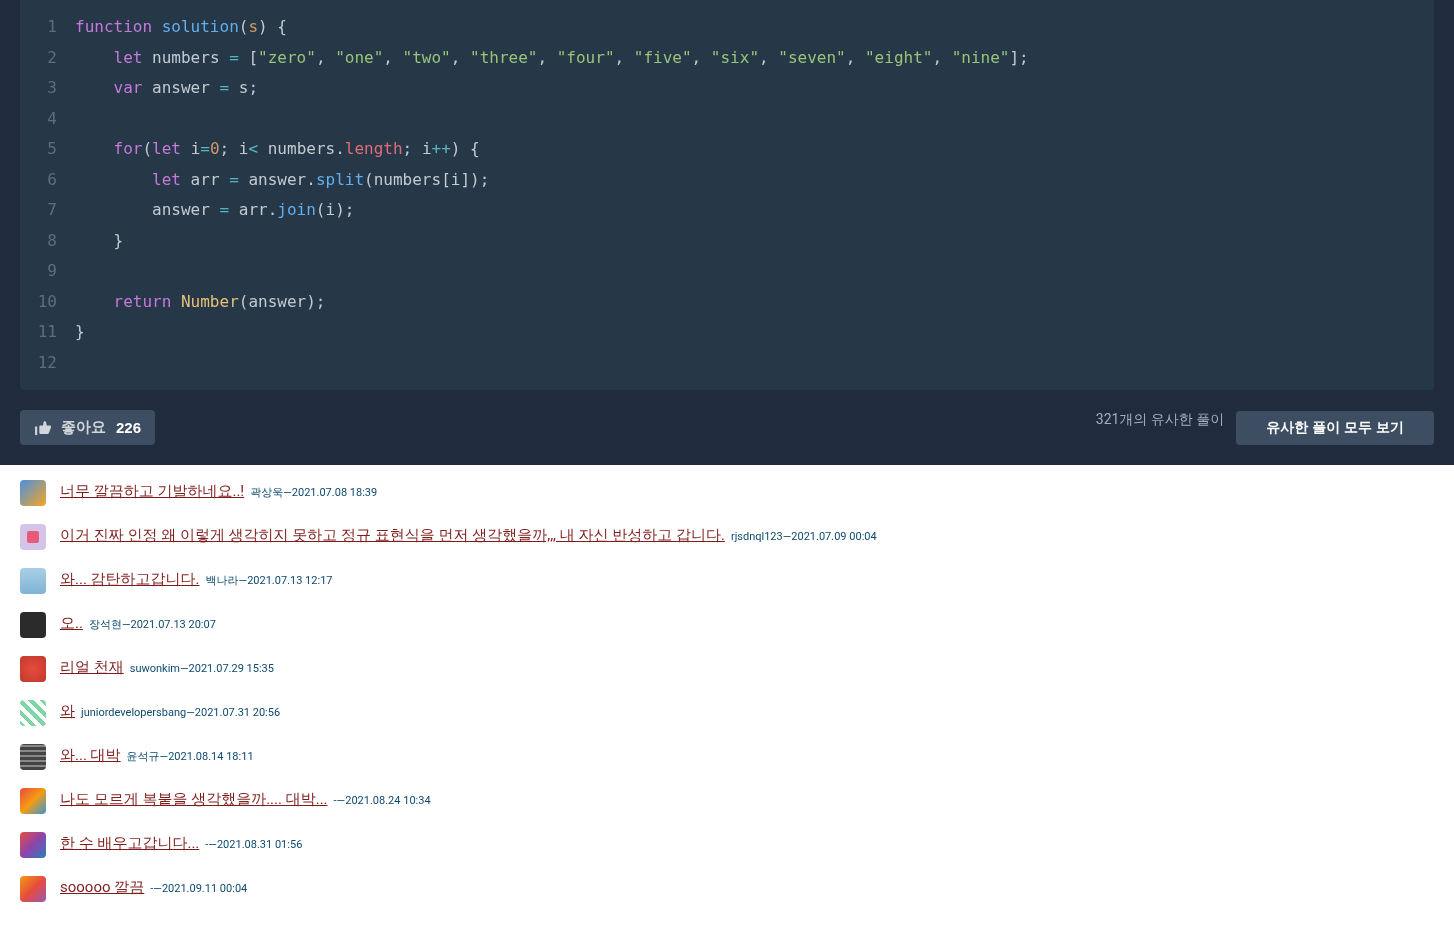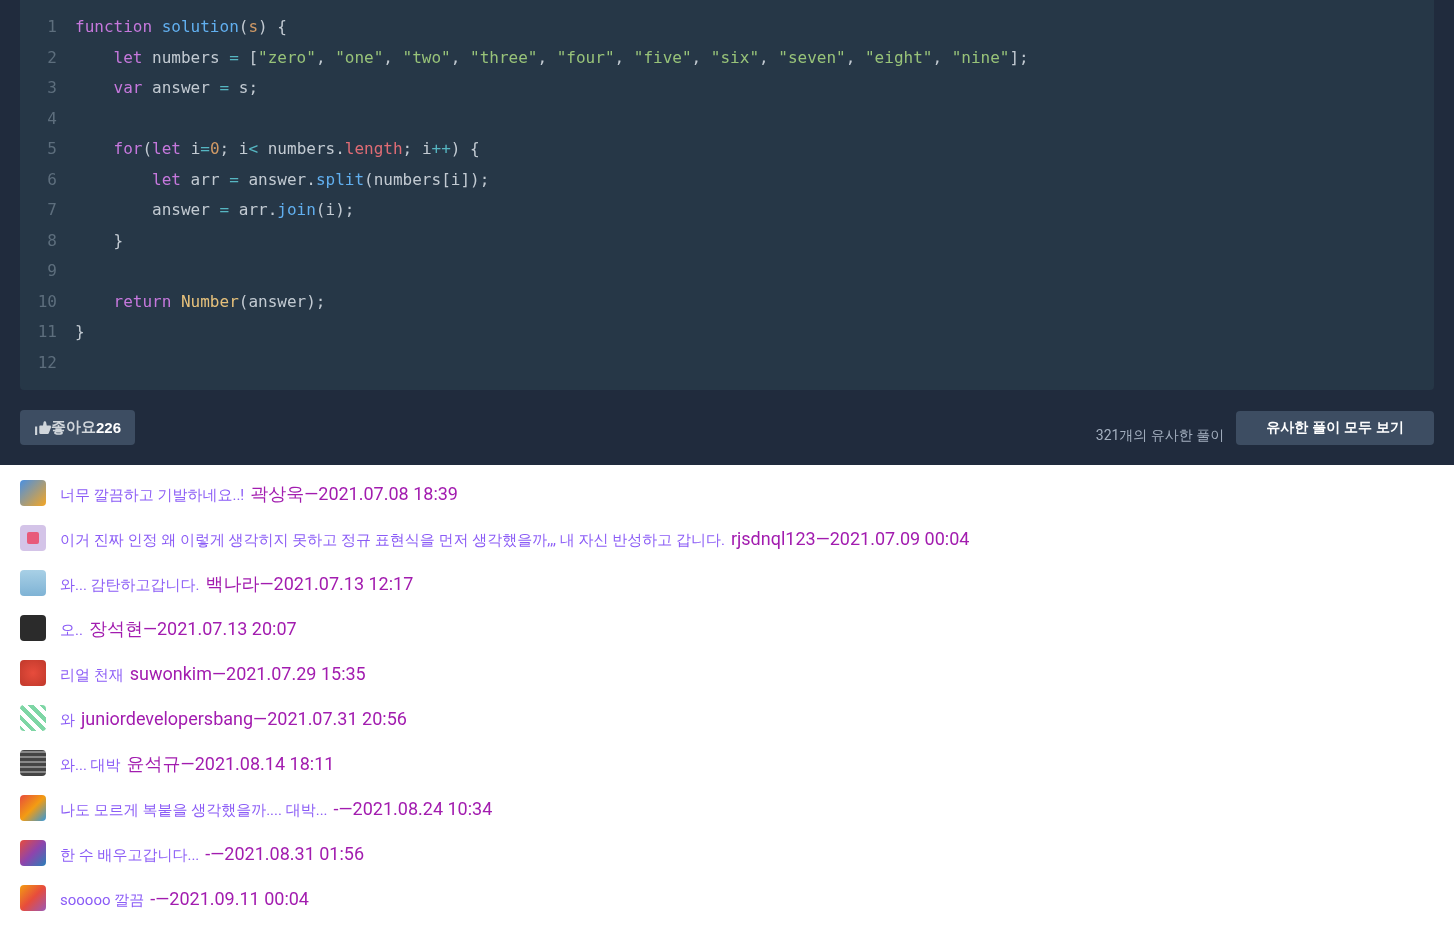--- a/index.html
+++ b/index.html
@@ -65,35 +65,35 @@
     .like-button {
       background: #3d4d62;
       color: #d1d6db;
       border: none;
       border-radius: 4px;
       padding: 8px 14px;
       font-size: 15px;
       font-weight: 600;
       display: flex;
       align-items: center;
-      gap: 0;
+      gap: 10px;
       cursor: pointer;
     }
     .like-button .count {
       color: #ffffff;
       font-weight: 700;
     }
     .thumb-icon {
       fill: currentColor;
       width: 17px;
       height: 17px;
     }
     .right-actions {
       display: flex;
-      align-items: flex-end;
+      align-items: flex-start;
       gap: 12px;
     }
     .similar-count {
       color: #a4b0c0;
       font-size: 14px;
     }
     .similar-button {
       background: #3d4d62;
       color: #ffffff;
       border: none;
@@ -123,25 +123,26 @@
     .comment-body {
       display: flex;
       align-items: baseline;
       gap: 6px;
       flex-wrap: wrap;
       font-size: 15px;
       color: #333;
       line-height: 1.5;
     }
     .comment-text {
-      color: #8b5cf6;
+      color: #7f1d1d;
+      text-decoration: underline;
     }
     .comment-meta {
-      color: #a21caf;
-      font-size: 18px;
+      color: #0c4a6e;
+      font-size: 11px;
     }
     .av1 { background: linear-gradient(135deg, #4a90e2, #f5a623); }
     .av2 { background: #d4c4e8; position: relative; }
     .av2::after { content: ""; position: absolute; inset: 7px; background: #e85a7a; border-radius: 2px; }
     .av3 { background: linear-gradient(180deg, #a8d0e6, #7fb3d5); }
     .av4 { background: #2b2b2b; }
     .av5 { background: radial-gradient(circle, #e74c3c, #c0392b); }
     .av6 { background: repeating-linear-gradient(45deg, #7ed6a5, #7ed6a5 4px, #fff 4px, #fff 8px); }
     .av7 { background: repeating-linear-gradient(0deg, #444, #444 3px, #888 3px, #888 5px); }
     .av8 { background: linear-gradient(135deg, #e74c3c, #f39c12, #3498db); }

